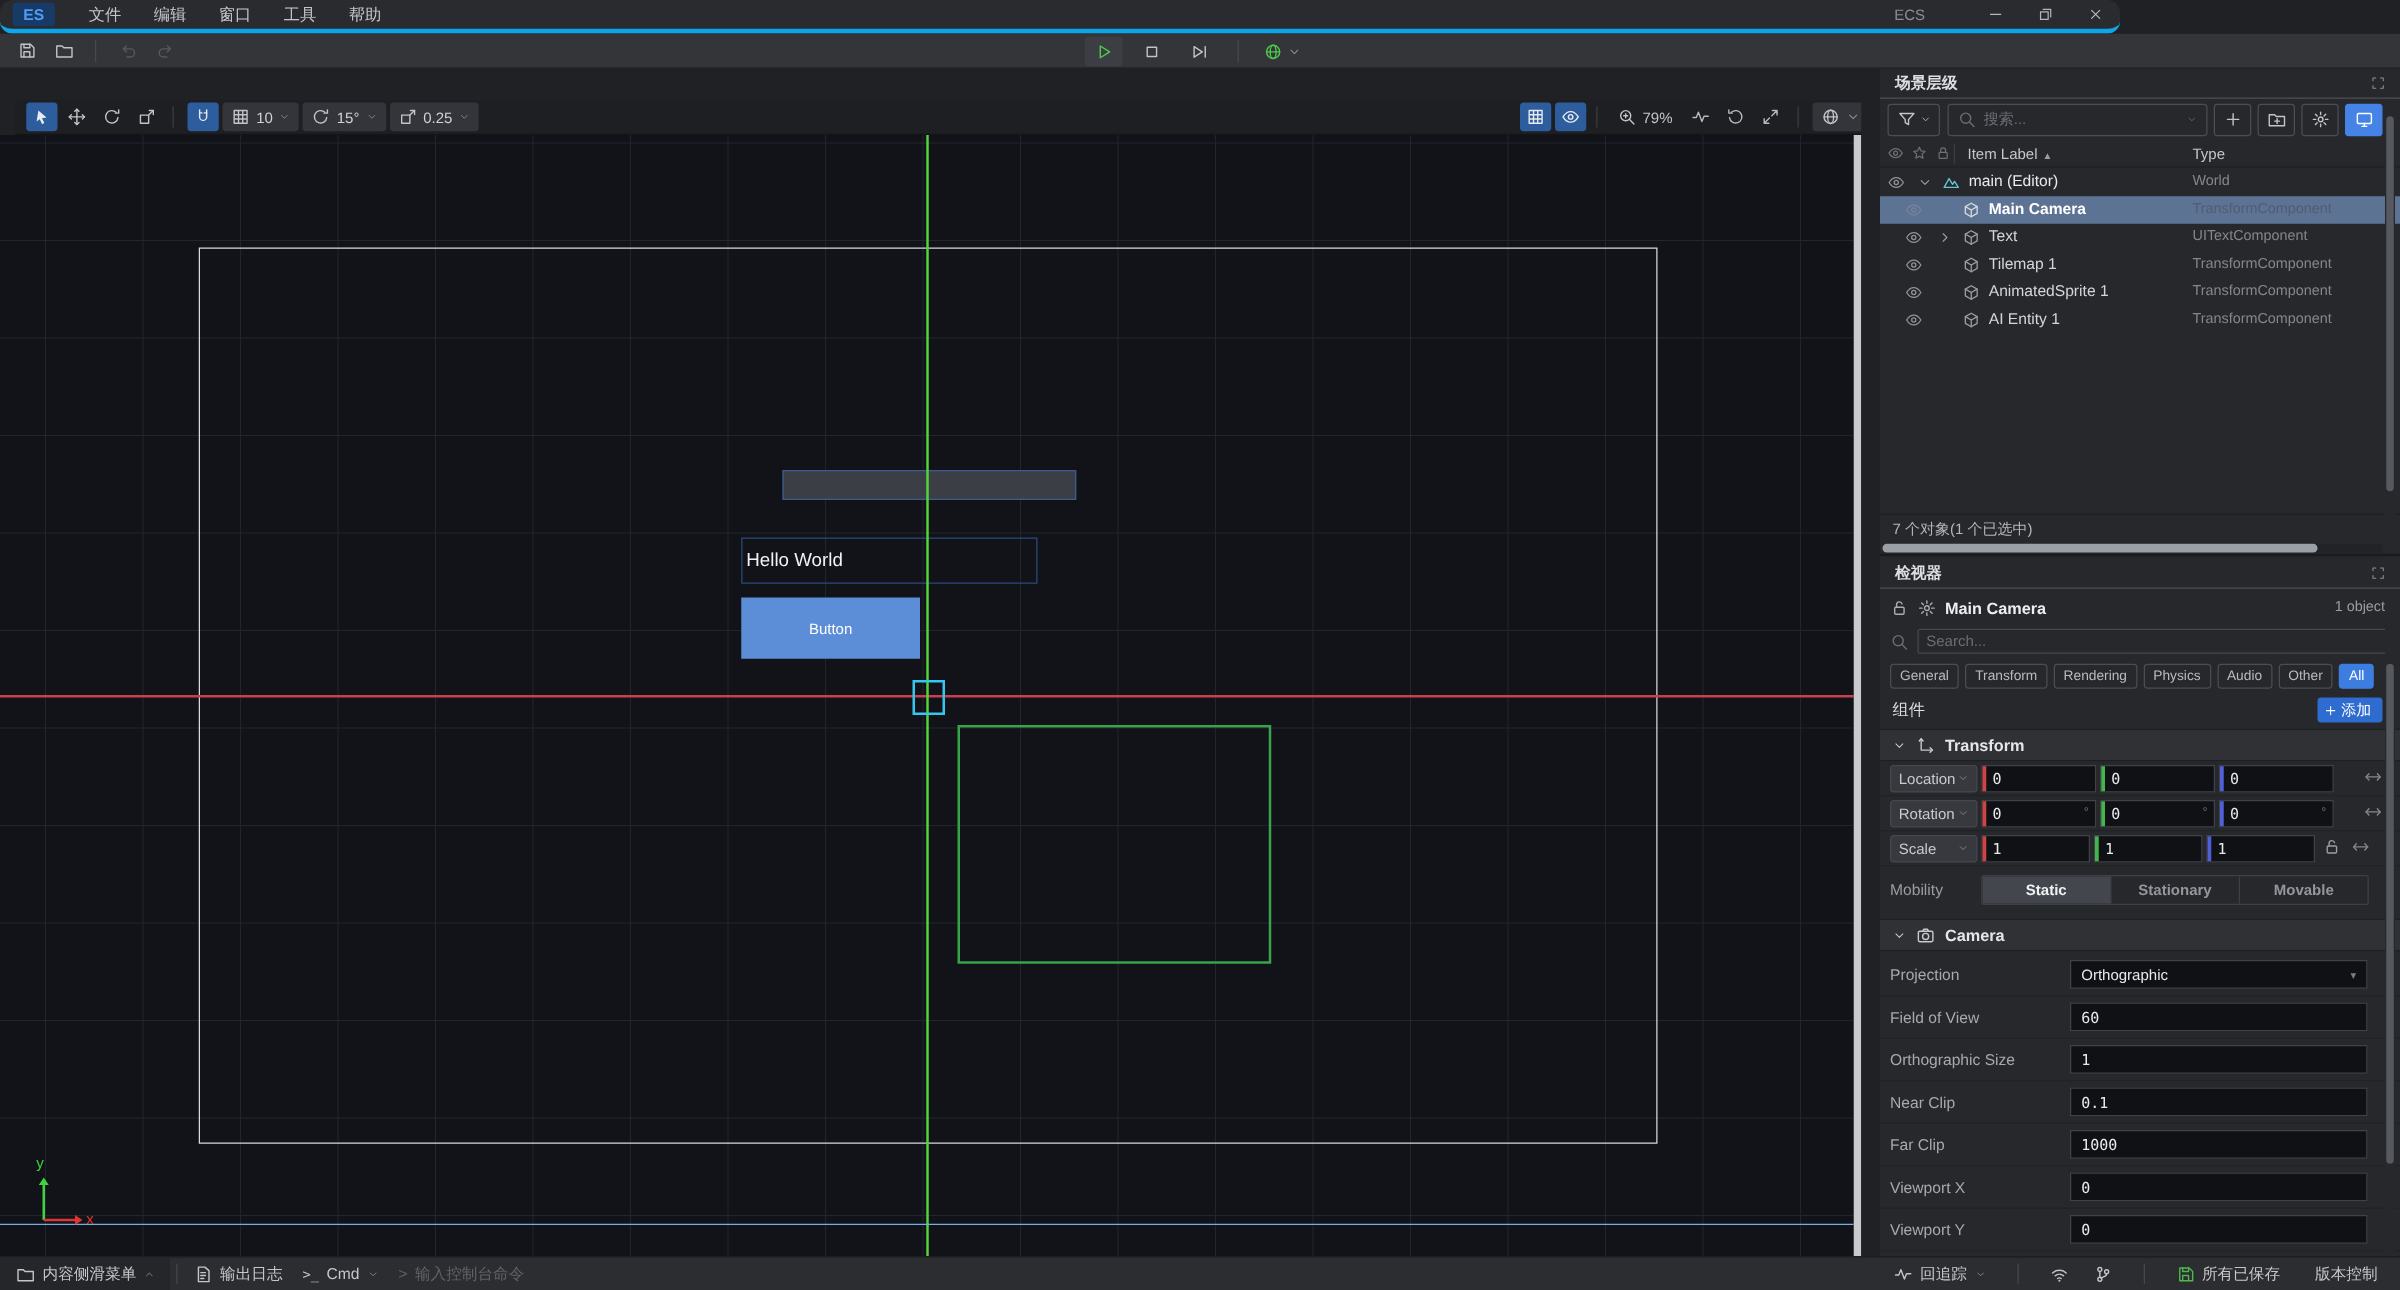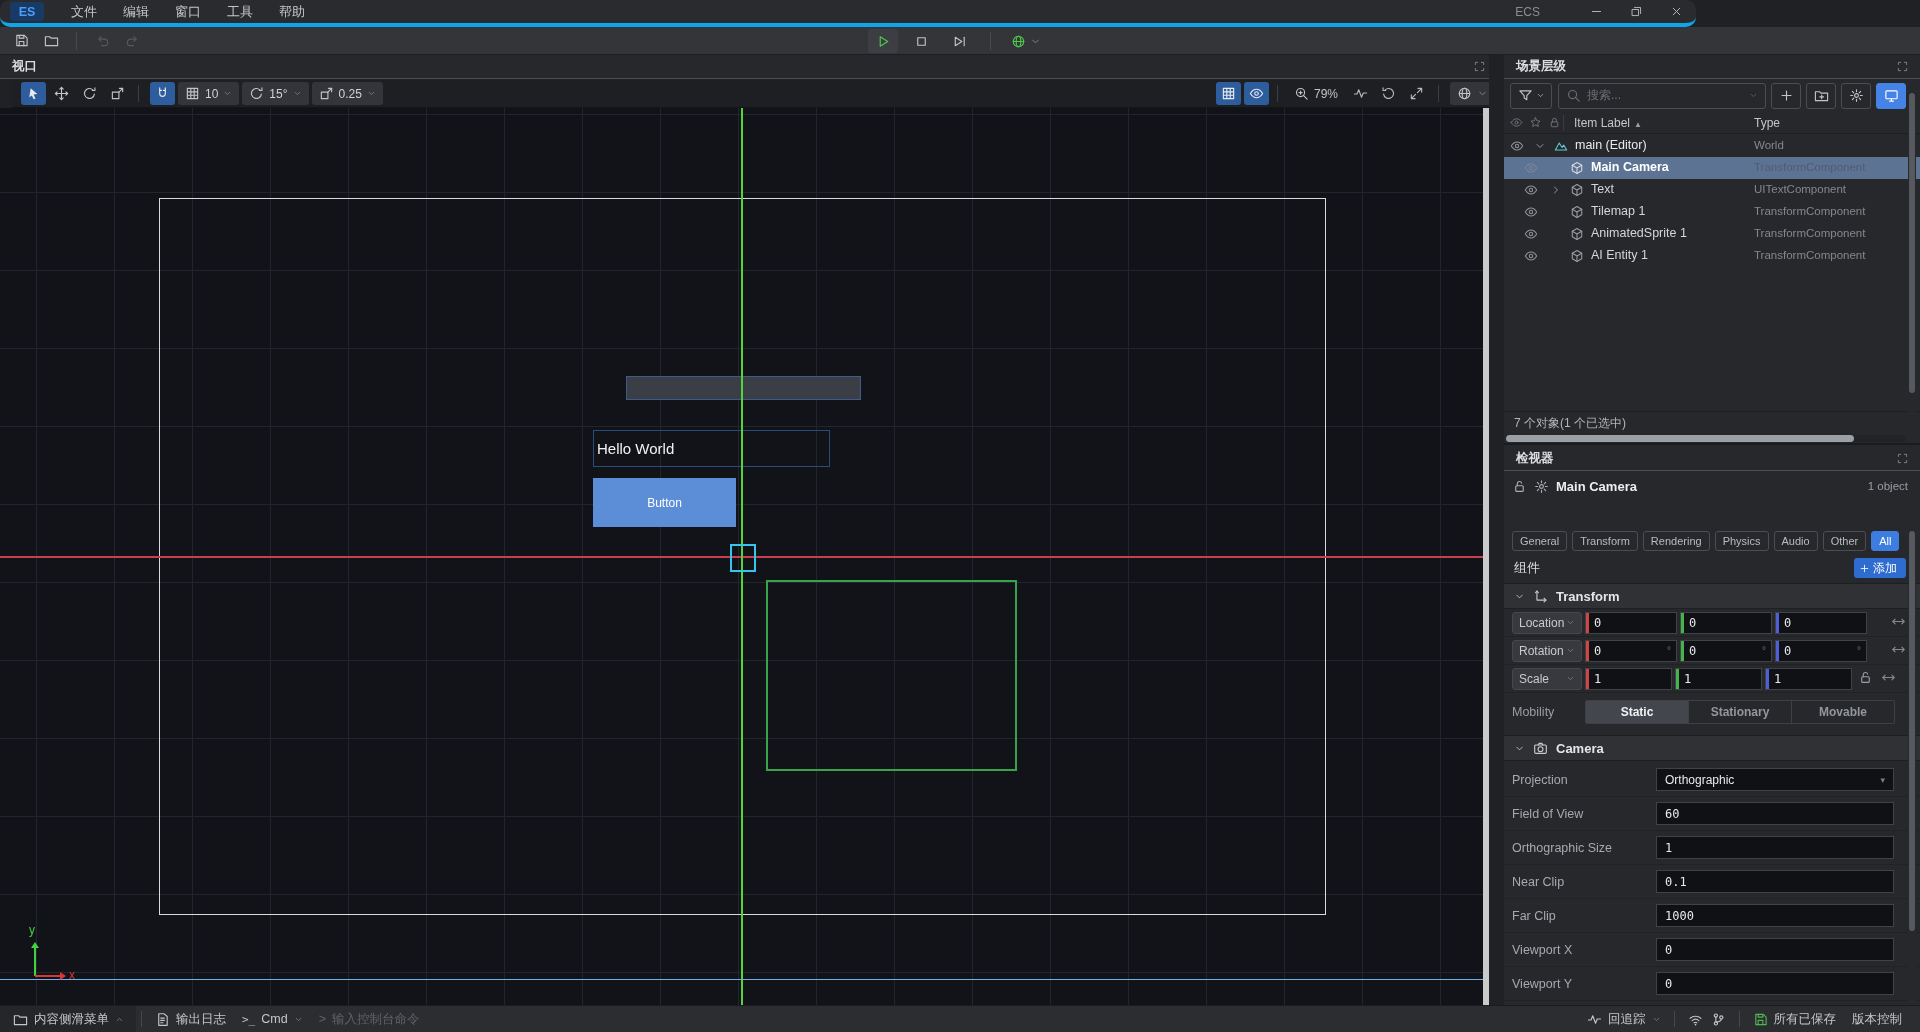--- a/index.html
+++ b/index.html
@@ -175,21 +175,21 @@
   .dd-arrow { margin-left:auto; color:#7a7d82; font-size:9px; }
   .i-vscroll { position:absolute; left:404px; top:54px; width:8px; height:504px; background:#26282b; }
   .i-vscroll .thumb { position:absolute; left:1px; top:30px; width:6px; height:400px; border-radius:3px; background:#56595f; }
 
   
   .statusbar { position:absolute; left:0; top:1005px; width:1920px; height:27px; background:#2b2d31; border-top:1px solid #1a1b1e; display:flex; align-items:center; font-size:12.5px; }
   .sb-item { display:flex; align-items:center; gap:6px; color:#c4c6c9; padding:0 8px; height:27px; }
   .sb-seg1 { background:#242629; padding:0 12px 0 13px; }
   .sb-sep { width:1px; height:16px; background:#45474b; margin:0 5px; }
   .sb-dim { color:#5f6267; }
-  .sb-right { margin-left:auto; display:flex; align-items:center; padding-right:10px; }
+  .sb-right { margin-left:auto; display:flex; align-items:center; padding-right:10px;gap:12px; }
   .sb-item .chev { color:#8d9094; }
   .term-ic { font-family:"DejaVu Sans Mono", monospace; font-size:11px; color:#c4c6c9; }
   .saved-ic { color:#4db84d; }
 </style>
 </head>
 <body>
 
 <div class="app">
 
   <div class="titlebar">
@@ -301,28 +301,20 @@
               <path d="M4 6l4 4 4-4"></path>
             </svg>
           </span>
       </span>
     </div>
   </div>
 
   <div class="workspace">
 
     <div class="vp">
-      <div class="panel-header">
-        <span class="panel-title">视口</span>
-        <span class="ph-expand ic ic-sm">
-            <svg viewBox="0 0 16 16">
-              <path d="M2 5.2V2h3.2M10.8 2H14v3.2M14 10.8V14h-3.2M5.2 14H2v-3.2"></path>
-            </svg>
-          </span>
-      </div>
       <div class="vp-toolbar">
         <span class="vp-btn active" style="margin-left:9px">
             <span class="ic">
               <svg viewBox="0 0 16 16">
                 <path d="M5 2.5l7 6-3.9.6 2 4.2-1.9.9-2-4.2L3.5 12z" fill="currentColor" stroke="none"></path>
               </svg>
             </span>
           </span>
         <span class="vp-btn" style="background:transparent">
             <span class="ic">
@@ -692,20 +684,31 @@
               </svg>
             </span>
           <span class="ic">
               <svg viewBox="0 0 16 16">
                 <circle cx="8" cy="8" r="2"></circle>
                 <path d="M8 1.8v2.1M8 12.1v2.1M1.8 8h2.1M12.1 8h2.1M3.6 3.6l1.5 1.5M10.9 10.9l1.5 1.5M12.4 3.6l-1.5 1.5M5.1 10.9l-1.5 1.5"></path>
               </svg>
             </span>
           <span class="i-name">Main Camera</span>
           <span class="i-count">1 object</span>
+        </div>
+        <div class="i-search">
+          <span class="ic">
+              <svg viewBox="0 0 16 16">
+                <circle cx="7" cy="7" r="4.3"></circle>
+                <path d="M10.3 10.3L14 14"></path>
+              </svg>
+            </span>
+          <span class="i-sbox">
+              <span>Search...</span>
+            </span>
         </div>
         <div class="i-tabs" id="i-tabs">
             <span class="tab">General</span>
             <span class="tab">Transform</span>
             <span class="tab">Rendering</span>
             <span class="tab">Physics</span>
             <span class="tab">Audio</span>
             <span class="tab">Other</span>
             <span class="tab active">All</span>
           </div>

